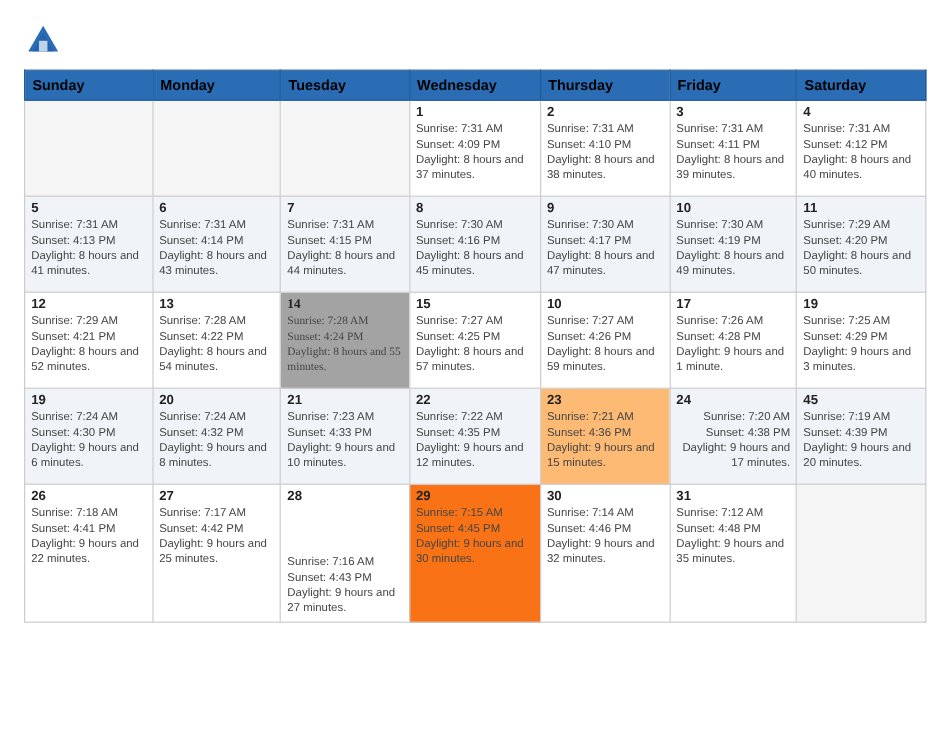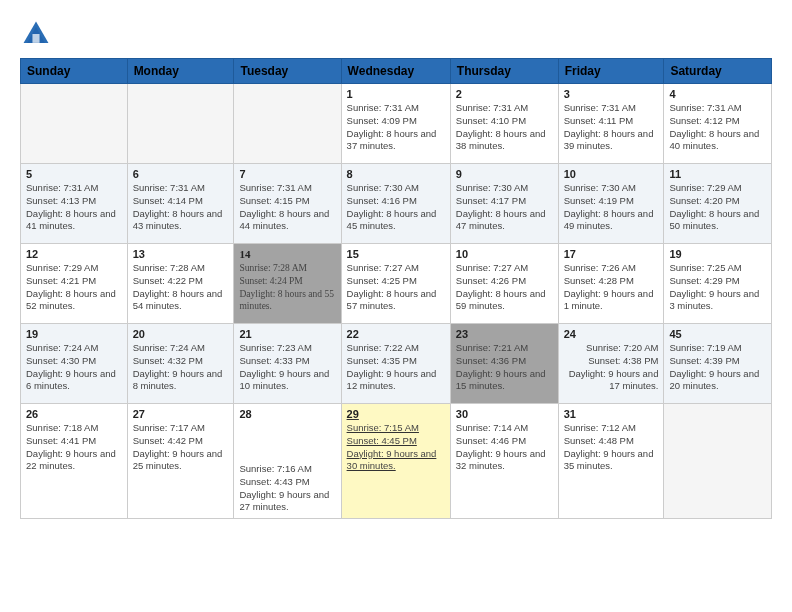--- a/index.html
+++ b/index.html
@@ -266,21 +266,21 @@
             <div class="day-info" style="white-space: pre-line;">Sunrise: 7:23 AM
 Sunset: 4:33 PM
 Daylight: 9 hours and 10 minutes.</div>
           </td>
           <td style="background: rgb(240, 244, 248);">
             <span class="day-num">22</span>
             <div class="day-info" style="white-space: pre-line;">Sunrise: 7:22 AM
 Sunset: 4:35 PM
 Daylight: 9 hours and 12 minutes.</div>
           </td>
-          <td style="background: #a3a3a3; margin-top: 16px;">
+          <td style="background: #fdba74; margin-top: 16px;">
             <span class="day-num">23</span>
             <div class="day-info" style="white-space: pre-line;">Sunrise: 7:21 AM
 Sunset: 4:36 PM
 Daylight: 9 hours and 15 minutes.</div>
           </td>
           <td style="background: rgb(240, 244, 248);">
             <span class="day-num">24</span>
             <div class="day-info" style="white-space: pre-line; text-align: right;">Sunrise: 7:20 AM
 Sunset: 4:38 PM
 Daylight: 9 hours and 17 minutes.</div>
@@ -304,21 +304,21 @@
             <div class="day-info" style="white-space: pre-line;">Sunrise: 7:17 AM
 Sunset: 4:42 PM
 Daylight: 9 hours and 25 minutes.</div>
           </td>
           <td style="background: rgb(255, 255, 255);">
             <span class="day-num">28</span>
             <div class="day-info" style="white-space: pre-line; margin-top: 43px;">Sunrise: 7:16 AM
 Sunset: 4:43 PM
 Daylight: 9 hours and 27 minutes.</div>
           </td>
-          <td style="background: #fef9c3; text-decoration: underline;">
+          <td style="background: #f97316;">
             <span class="day-num">29</span>
             <div class="day-info" style="white-space: pre-line;">Sunrise: 7:15 AM
 Sunset: 4:45 PM
 Daylight: 9 hours and 30 minutes.</div>
           </td>
           <td style="background: rgb(255, 255, 255);">
             <span class="day-num">30</span>
             <div class="day-info" style="white-space: pre-line;">Sunrise: 7:14 AM
 Sunset: 4:46 PM
 Daylight: 9 hours and 32 minutes.</div>

